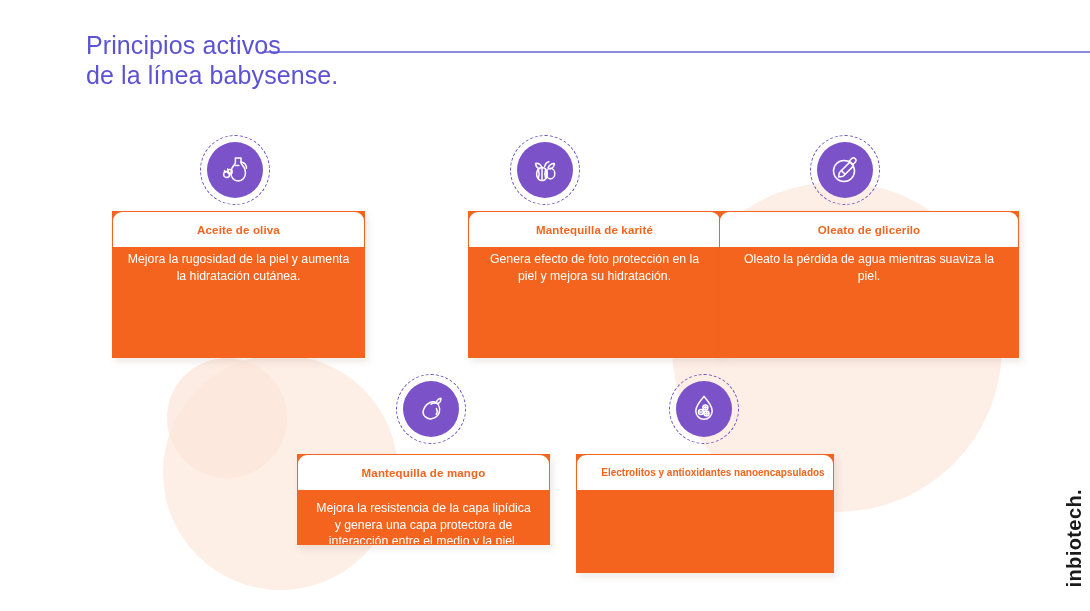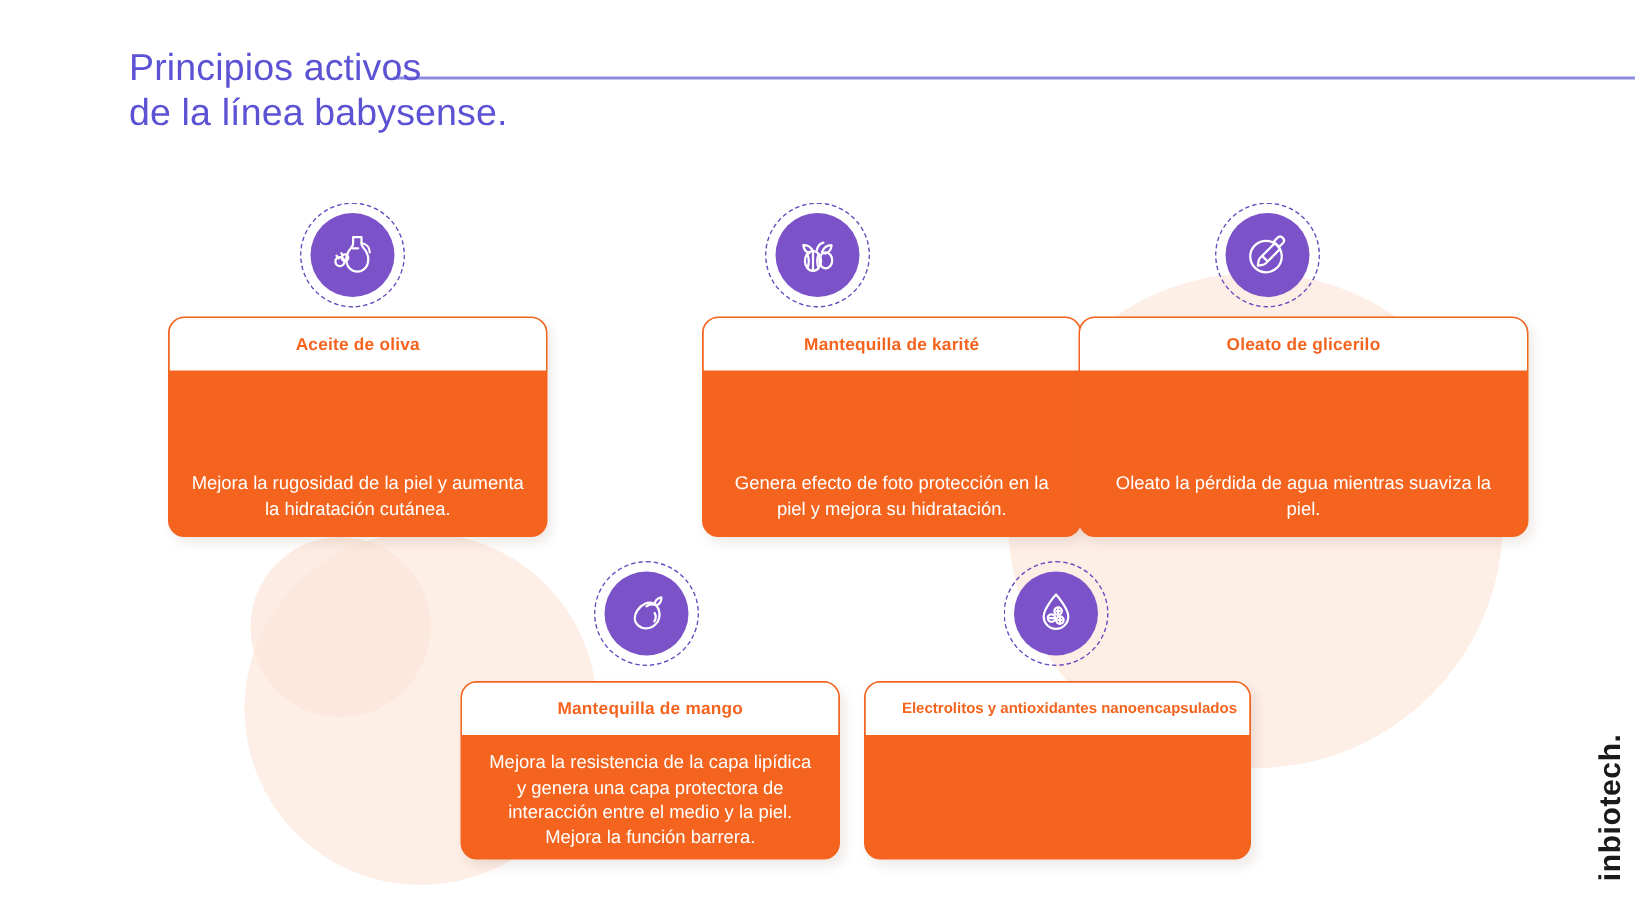--- a/index.html
+++ b/index.html
@@ -45,21 +45,21 @@
     height: 2px;
     background: #8c8ce0;
     z-index: 2;
   }
 
   
   .card {
     position: absolute;
     z-index: 4;
     border: 1.6px solid #f4641e;
-    border-radius: 11px;
+    border-radius: 0;
     background: #f4641e;
     box-shadow: 3px 4px 7px rgba(120,90,70,.13);
     overflow: hidden;
     display: flex;
     flex-direction: column;
   }
 
   .card-head {
     background: #ffffff;
     border-radius: 9px 9px 0 0;
@@ -76,38 +76,38 @@
     font-weight: bold;
     font-size: 11.5px;
     text-align: center;
     letter-spacing: .15px;
   }
   .card-head-title.small { font-size: 10px; letter-spacing: 0; margin-left: 16px; }
 
   .card-body {
     flex: 1 1 auto;
     display: flex;
-    align-items: flex-end;
+    align-items: flex-start;
     justify-content: center;
     padding: 4px 14px 10px;
   }
 
   .card-body-text {
     color: #ffffff;
     font-size: 12.3px;
     line-height: 16.5px;
     text-align: center;
   }
   .card-body.top-align { align-items: flex-start; padding-top: 10px; justify-content: flex-end; }
 
   
   #card-0 { left: 112px; top: 211px; width: 253px; height: 147px; }
   #card-1 { left: 420px; top: 211px; width: 253px; height: 147px; margin-left: 48px; }
   #card-2 { left: 719px; top: 211px; width: 300px; height: 147px; }
-  #card-3 { left: 307px; top: 454px; width: 253px; height: 119px; }
+  #card-3 { left: 297px; top: 454px; width: 253px; height: 91px; }
   #card-4 { left: 576px; top: 454px; width: 258px; height: 119px; }
 
   
   .badge {
     position: absolute;
     width: 70px;
     height: 70px;
     z-index: 5;
     border-radius: 50%;
     border: 1.4px dashed #6a4bbf;

